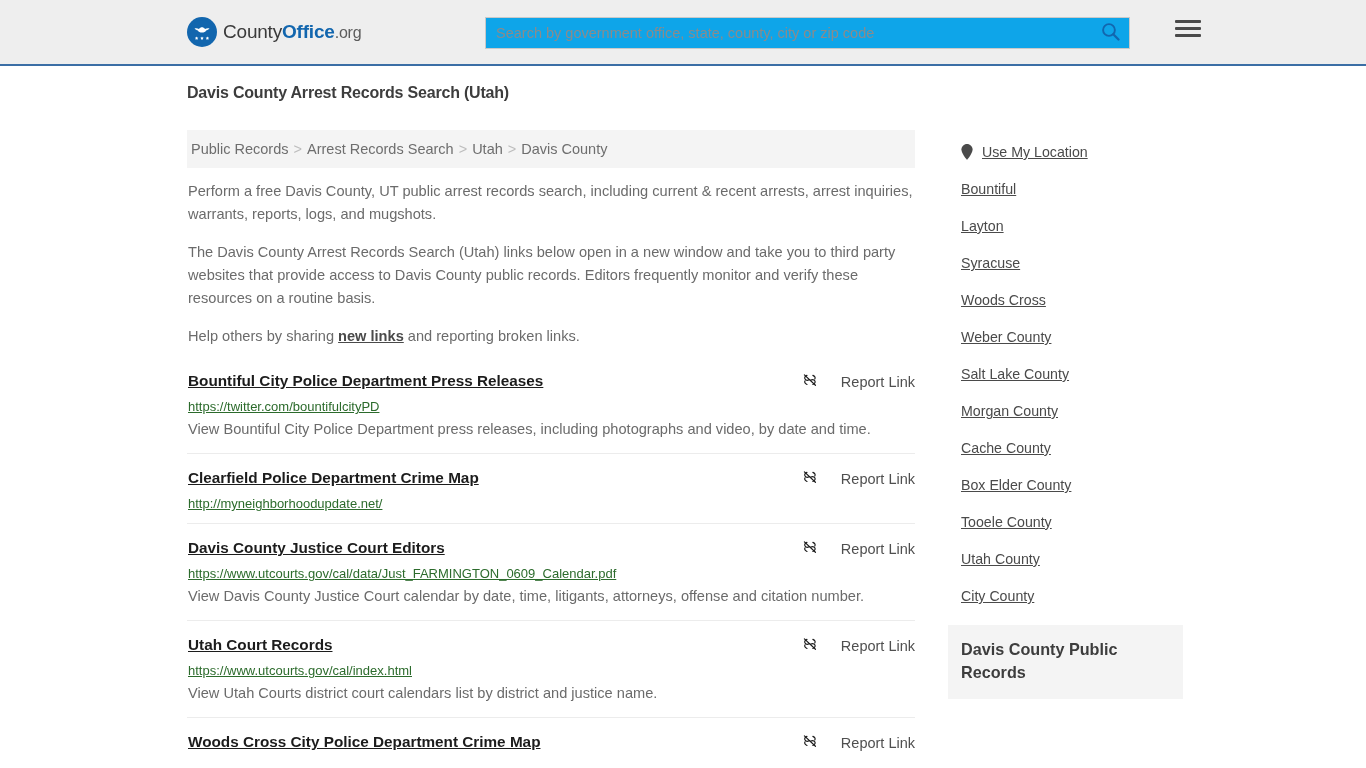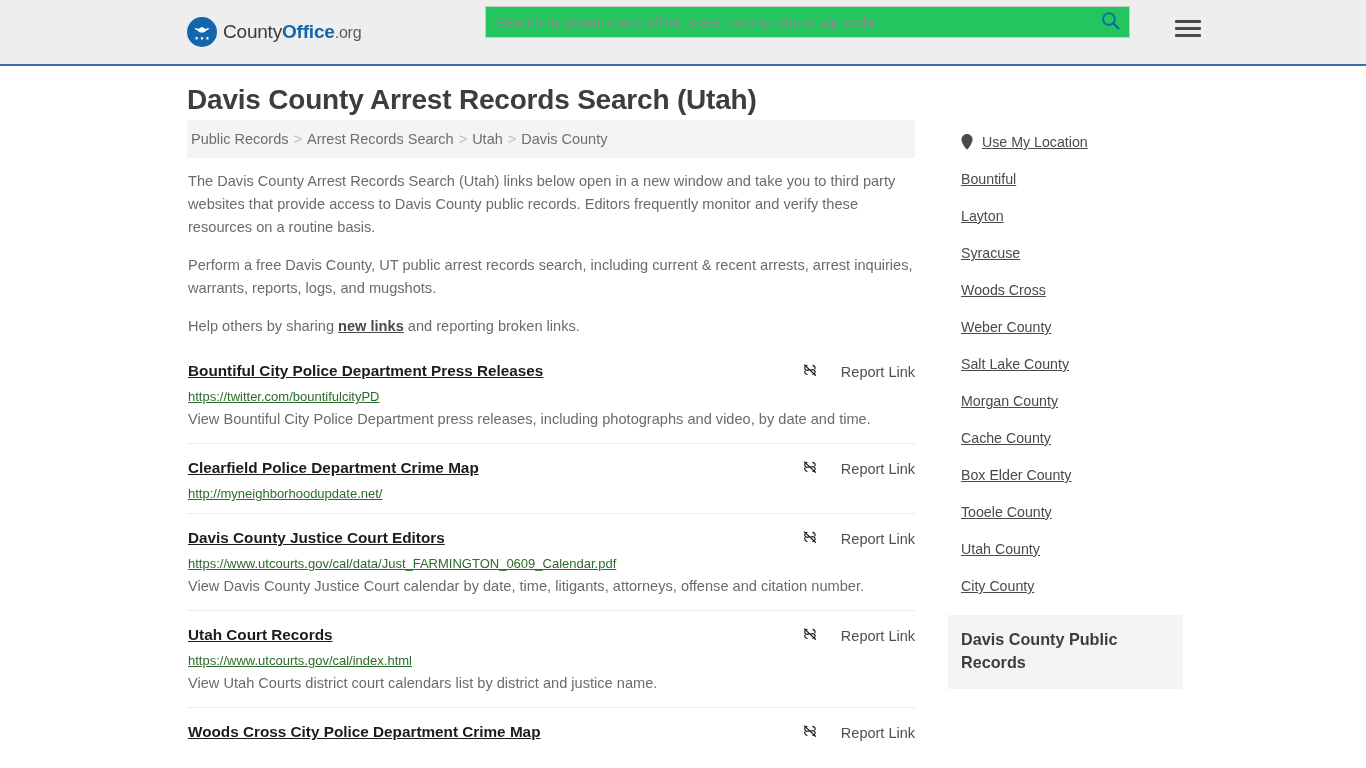--- a/index.html
+++ b/index.html
@@ -52,24 +52,24 @@
     color: #2b2b2b;
     white-space: nowrap;
   }
   .logo-text .b1 { color: #1266ae; font-weight: bold; }
   .logo-text .b0 { color: #3a3a3a; }
   .logo-text .b2 { color: #5c5c5c; font-size: 16px; }
 
   .search-wrap {
     position: absolute;
     left: 302px;
-    top: 6px;
+    top: 17px;
     width: 645px;
     height: 32px;
-    background: #22c55e;
+    background: #0ea5e9;
     border: 1px solid #c9c9c9;
     display: flex;
     align-items: center;
   }
   .search-input {
     flex: 1;
     border: none;
     outline: none;
     height: 30px;
     padding: 0 10px;
@@ -103,24 +103,24 @@
   .hamburger span:last-child { margin-bottom: 0; }
 
   
   .page {
     width: 1000px;
     margin: 0 auto;
     padding-top: 18px;
     display: block;
   }
   .page-title {
-    font-size: 28px;
+    font-size: 16px;
     font-weight: bold;
     color: #3d3d3d;
-    margin: 0 0 4px 4px;
+    margin: 0 0 28px 4px;
     letter-spacing: -0.2px;
   }
   .cols {
     display: flex;
     align-items: flex-start;
   }
   .main-col { width: 728px; margin-left: 4px; }
   .side-col { width: 235px; margin-left: 33px; }
 
   
@@ -275,22 +275,22 @@
 
   <div class="cols">
 
     <div class="main-col">
 
       <div class="breadcrumb">
         <a href="#">Public Records</a><span class="sep">&gt;</span><a href="#">Arrest Records Search</a><span class="sep">&gt;</span><a href="#">Utah</a><span class="sep">&gt;</span><span class="current">Davis County</span>
       </div>
 
       <div class="intro">
+        <p>Perform a free Davis County, UT public arrest records search, including current &amp; recent arrests, arrest inquiries, warrants, reports, logs, and mugshots.</p>
         <p>The Davis County Arrest Records Search (Utah) links below open in a new window and take you to third party websites that provide access to Davis County public records. Editors frequently monitor and verify these resources on a routine basis.</p>
-        <p>Perform a free Davis County, UT public arrest records search, including current &amp; recent arrests, arrest inquiries, warrants, reports, logs, and mugshots.</p>
         <p><span>Help others by sharing </span><a href="#">new links</a><span> and reporting broken links.</span></p>
       </div>
 
       <div class="link-list">
 
         <div class="link-item">
           <div class="link-head">
             <a class="link-title" href="#">Bountiful City Police Department Press Releases</a>
             <span class="report-link">
               <span>

